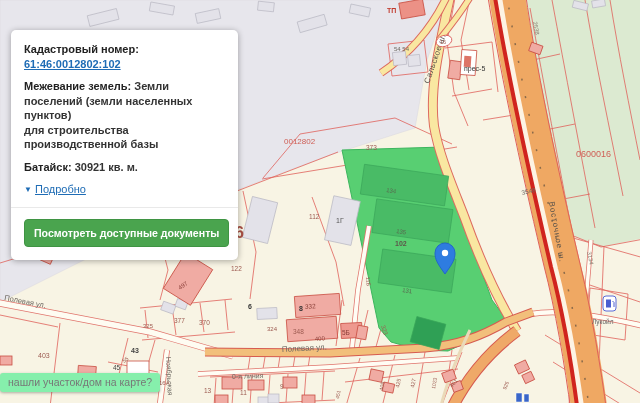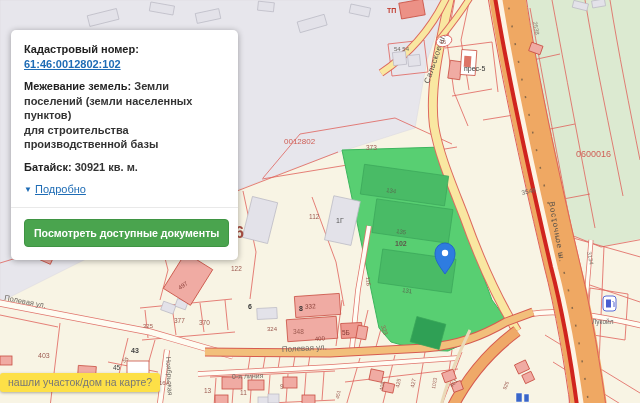--- a/index.html
+++ b/index.html
@@ -13,21 +13,21 @@
   .panel p{margin:0 0 8px;font-weight:bold;}
   .panel b{color:#222;}
   .panel a{color:var(--link_blue,#1e6cb5);text-decoration:underline;cursor:pointer;}
   .details{color:var(--link_blue,#1e6cb5);margin-top:2px;}
   .details .arr{font-size:8px;vertical-align:1px;color:var(--link_blue,#1e6cb5);}
   .sep{border-top:1px solid #e9e9e9;margin:10px -13px 11px;}
   .docs-btn{display:block;margin:0 auto;background:var(--accent_green,#4aa44e);
             color:#fff;border:1px solid #3f9443;border-radius:4px;font-weight:bold;
             font-size:10.6px;padding:7px 9px;white-space:nowrap;cursor:pointer;
             font-family:"Liberation Sans",sans-serif;}
-  .tooltip{position:absolute;left:0;top:373px;background:#fde047;border-radius:3px;
+  .tooltip{position:absolute;left:0;top:373px;background:#86efac;border-radius:3px;
            box-shadow:0 1px 3px rgba(0,0,0,.3);padding:3px 8px 4px;
            font-size:10.5px;color:#777;white-space:nowrap;}
 </style>
 </head>
 <body>
 
 <div class="stage">
 
 <svg width="640" height="409" viewBox="0 0 640 409">
 

